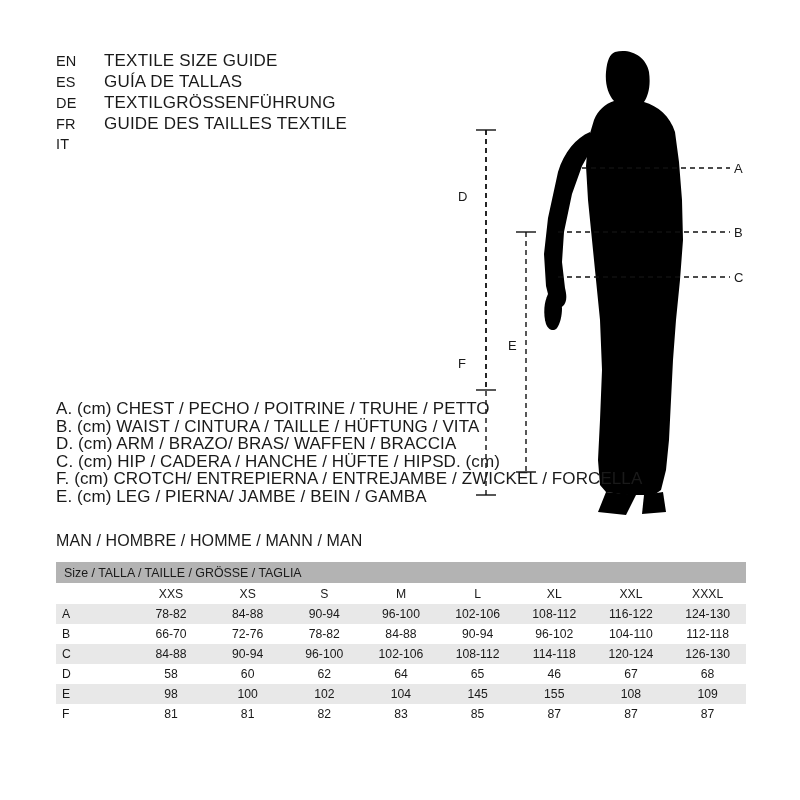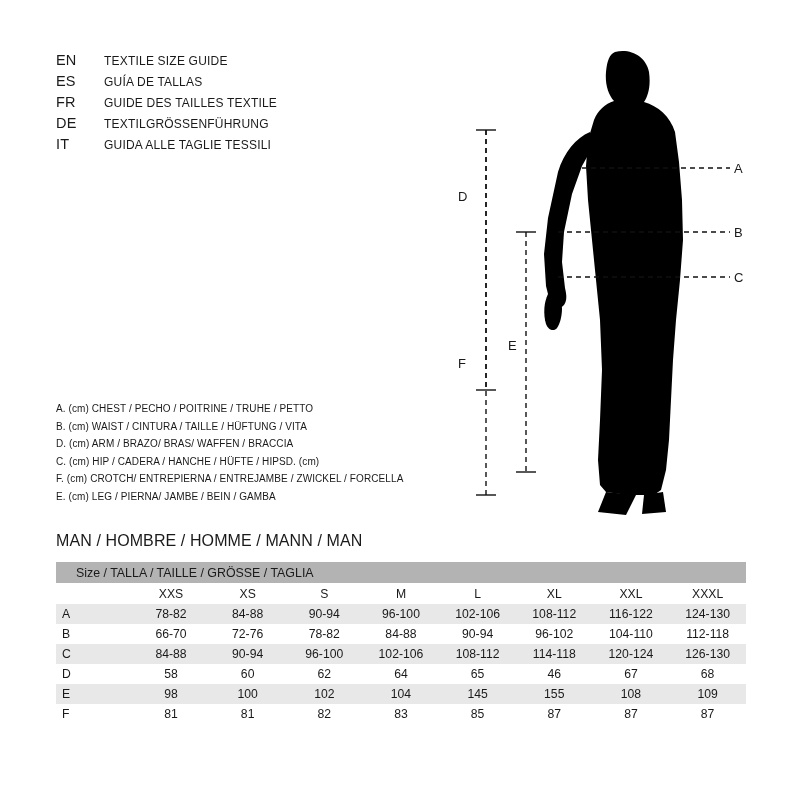--- a/index.html
+++ b/index.html
@@ -33,33 +33,33 @@
     align-items: baseline;
     height: 21px;
     line-height: 21px;
   }
   .title-lang {
     width: 48px;
     font-size: 14.5px;
     letter-spacing: 0.2px;
   }
   .title-text {
-    font-size: 12px;
+    font-size: 17px;
     letter-spacing: 0.2px;
   }
 
   
   .legend {
     position: absolute;
     left: 56px;
     top: 400px;
     width: 470px;
   }
   .legend-line {
-    font-size: 10px;
+    font-size: 17px;
     line-height: 17.5px;
     letter-spacing: 0.1px;
     white-space: nowrap;
   }
   .legend-gender {
     position: absolute;
     left: 56px;
     top: 532px;
     font-size: 16px;
     letter-spacing: 0.1px;
@@ -81,21 +81,21 @@
     font-weight: normal;
     font-size: 12.2px;
     height: 20px;
     padding: 0;
     text-align: center;
     color: #1a1a1a;
   }
   .hdr-bar td {
     background: #b3b3b3;
     text-align: left;
-    padding-left: 20px;
+    padding-left: 8px;
     height: 21px;
     font-size: 12.4px;
   }
   .col-head td {
     background: #ffffff;
     height: 21px;
   }
   .row-alt td { background: #e8e8e8; }
   .row-plain td { background: #ffffff; }
   .rowlabel {
@@ -126,30 +126,29 @@
   <div class="titles">
     <div class="title-row">
       <div class="title-lang">EN</div>
       <div class="title-text">TEXTILE SIZE GUIDE</div>
     </div>
     <div class="title-row">
       <div class="title-lang">ES</div>
       <div class="title-text">GUÍA DE TALLAS</div>
     </div>
     <div class="title-row">
+      <div class="title-lang">DE</div>
+      <div class="title-text">TEXTILGRÖSSENFÜHRUNG</div>
+    </div>
+    <div class="title-row">
       <div class="title-lang">FR</div>
       <div class="title-text">GUIDE DES TAILLES TEXTILE</div>
     </div>
     <div class="title-row">
-      <div class="title-lang">DE</div>
-      <div class="title-text">TEXTILGRÖSSENFÜHRUNG</div>
-    </div>
-    <div class="title-row">
       <div class="title-lang">IT</div>
-      <div class="title-text">GUIDA ALLE TAGLIE TESSILI</div>
     </div>
   </div>
 
   <div class="figure">
     <svg width="330" height="480" viewBox="0 0 330 480">
 
       <g fill="#000000">
 
         <path d="M185,12 C200,8 216,16 219,32 C221,46 218,56 214,62 C228,66 240,76 245,92
                  L249,122 L252,160 L253,200 L250,240 L246,280 L243,320 L241,360 L239,400

